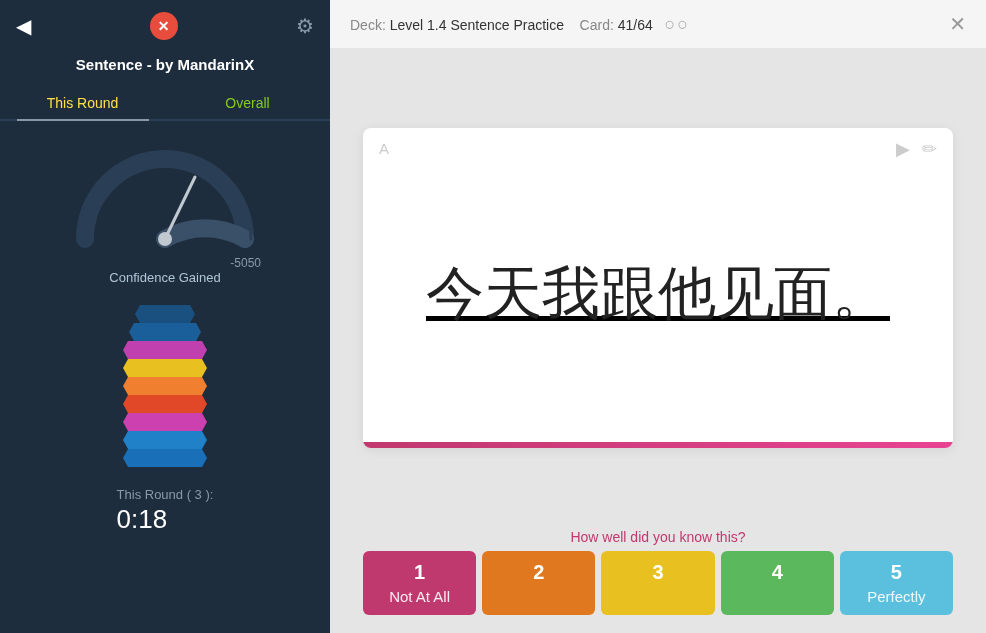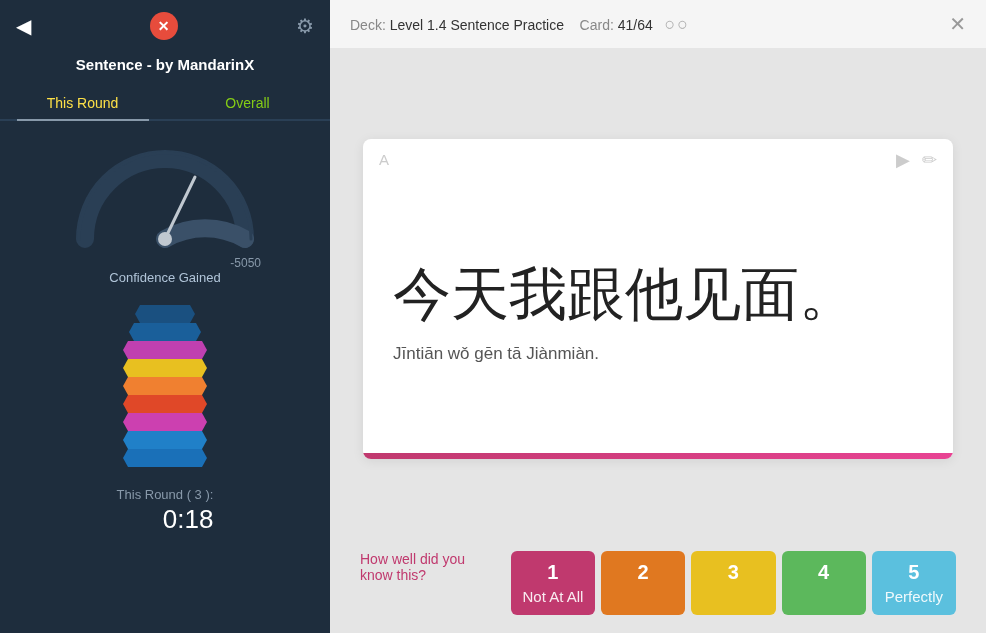--- a/index.html
+++ b/index.html
@@ -132,21 +132,21 @@
       margin-top: 20px;
       display: flex;
       flex-direction: column;
       align-items: center;
       gap: 0px;
     }
 
     
     .round-info {
       margin-top: 20px;
-      text-align: right;
+      text-align: left;
       color: #8899aa;
       font-size: 13px;
     }
     .round-time {
       color: #ffffff;
       font-size: 26px;
       font-weight: 400;
       margin-top: 2px;
     }
 
@@ -235,24 +235,25 @@
     .card-action-btn {
       color: #ccc;
       font-size: 18px;
       cursor: pointer;
     }
 
     .card-content {
       flex: 1;
       display: flex;
       flex-direction: column;
-      align-items: flex-start;
+      align-items: center;
       justify-content: center;
       padding: 20px 30px 30px;
       text-align: center;
+      text-decoration: underline;
     }
 
     .chinese-text {
       font-size: 58px;
       color: #222;
       line-height: 1.2;
       margin-bottom: 16px;
     }
 
     .pinyin-text {
@@ -263,22 +264,23 @@
     .card-bottom-bar {
       height: 6px;
       background: linear-gradient(to right, #c0396e, #e84393);
       width: 100%;
     }
 
     
     .rating-section {
       padding: 14px 30px 18px;
       display: flex;
-      flex-direction: row;
-      gap: 20px;
+      flex-direction: column;
+      align-items: center;
+      gap: 6px;
     }
 
     .rating-question {
       color: #c0396e;
       font-size: 14px;
     }
 
     .rating-buttons {
       display: flex;
       gap: 6px;
@@ -424,21 +426,20 @@
     <div class="flashcard">
       <div class="card-top-bar">
         <span class="card-side-label">A</span>
         <div class="card-actions">
           <span class="card-action-btn">▶</span>
           <span class="card-action-btn">✏</span>
         </div>
       </div>
       <div class="card-content">
         <div class="chinese-text">今天我跟他见面。</div>
-        <div class="pinyin-text">Jīntiān wǒ gēn tā Jiànmiàn.</div>
       </div>
       <div class="card-bottom-bar"></div>
     </div>
   </div>
 
   <div class="rating-section">
     <div class="rating-question">How well did you know this?</div>
     <div class="rating-buttons">
       <button class="rating-btn btn-1">
         <span class="rating-num">1</span>

